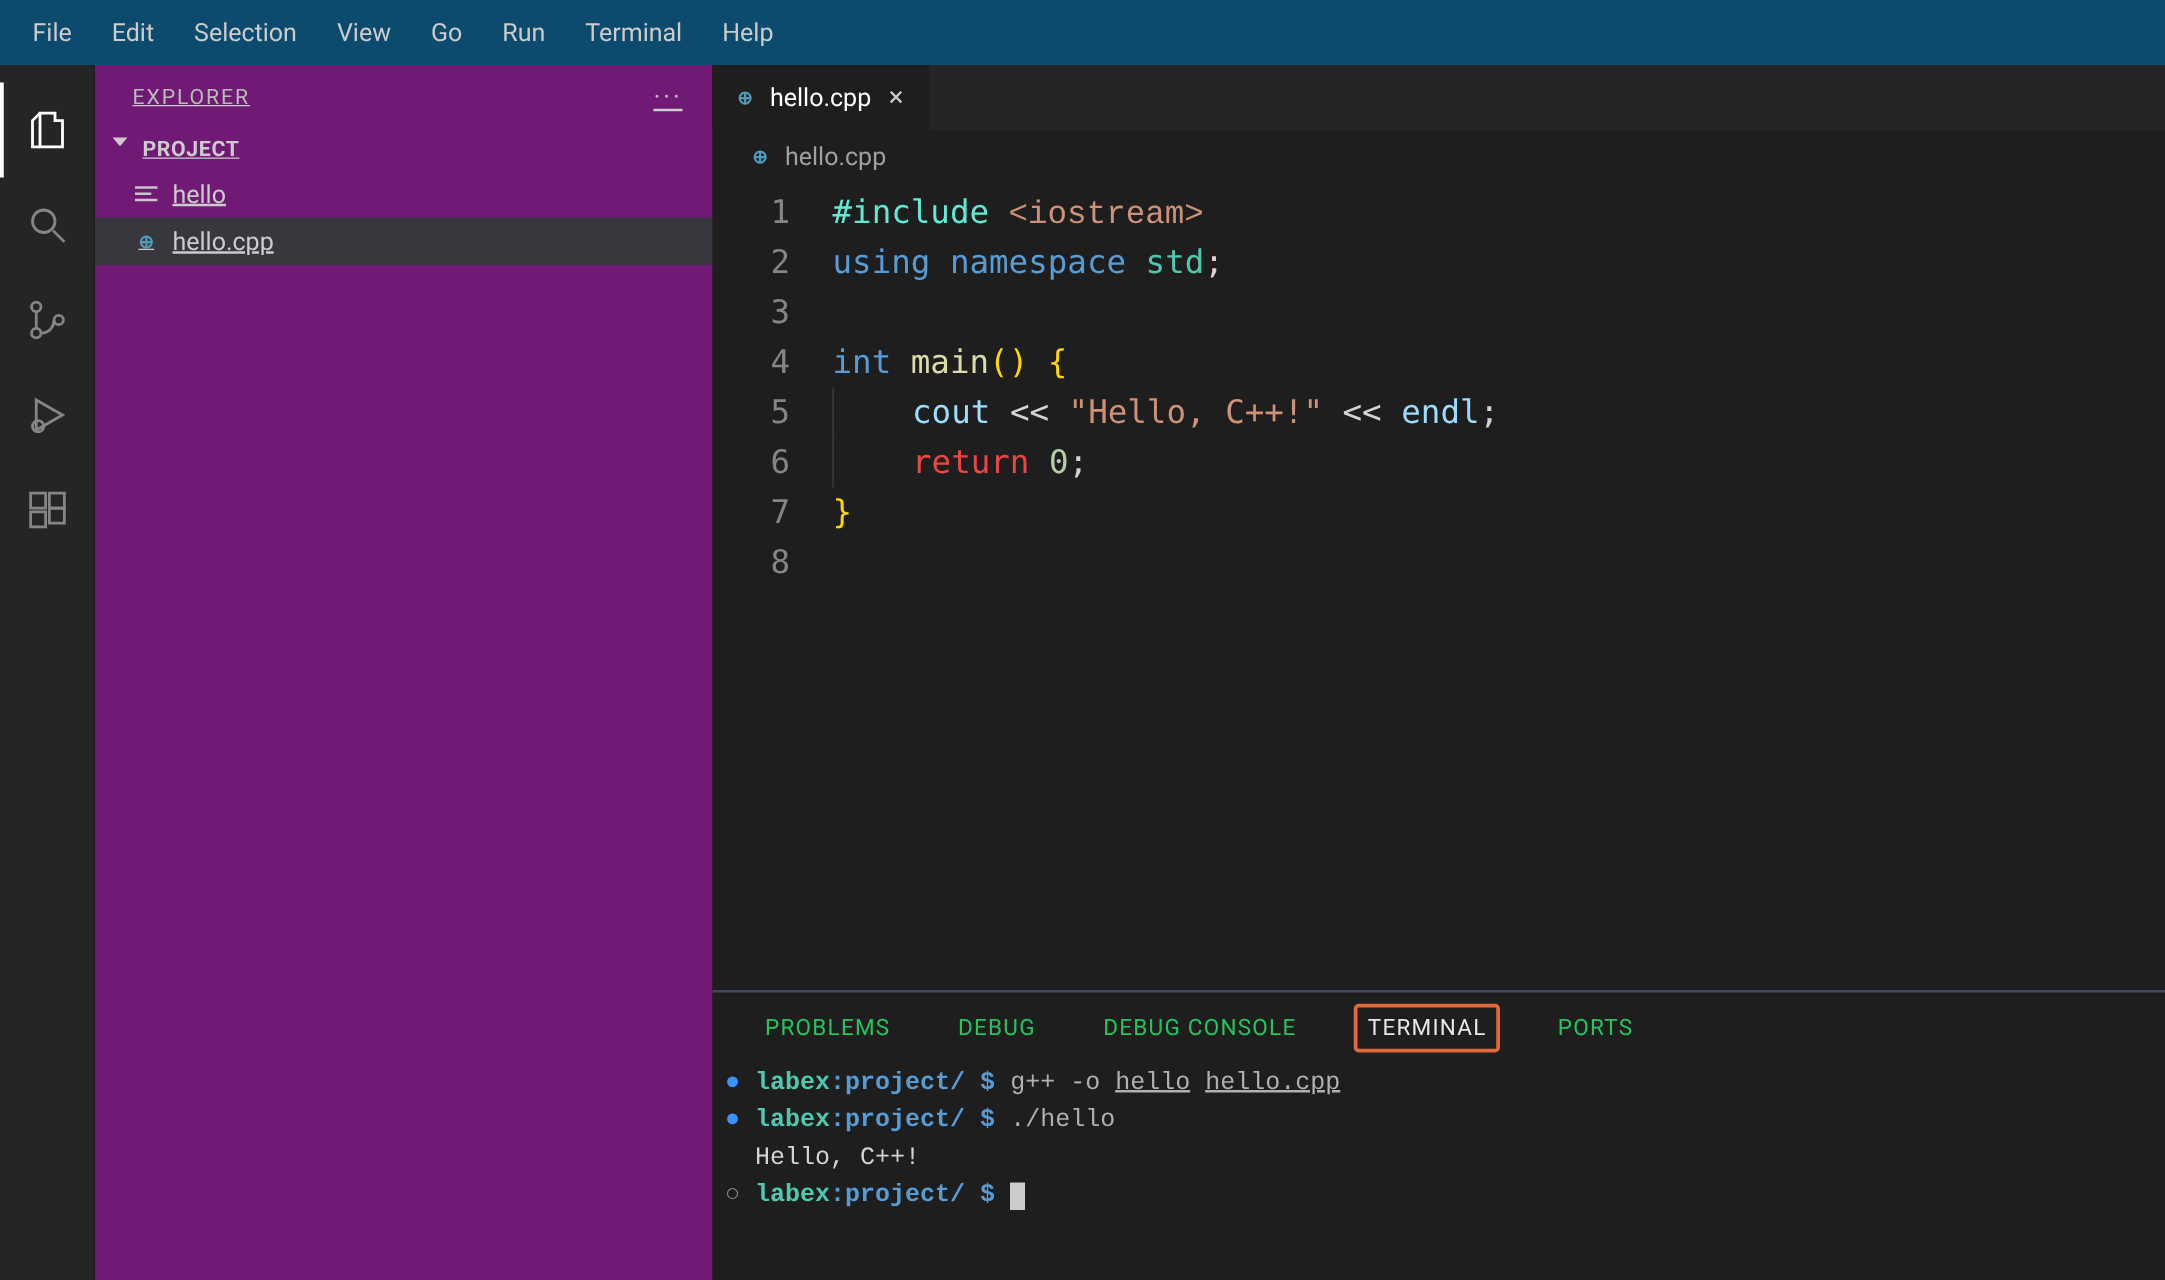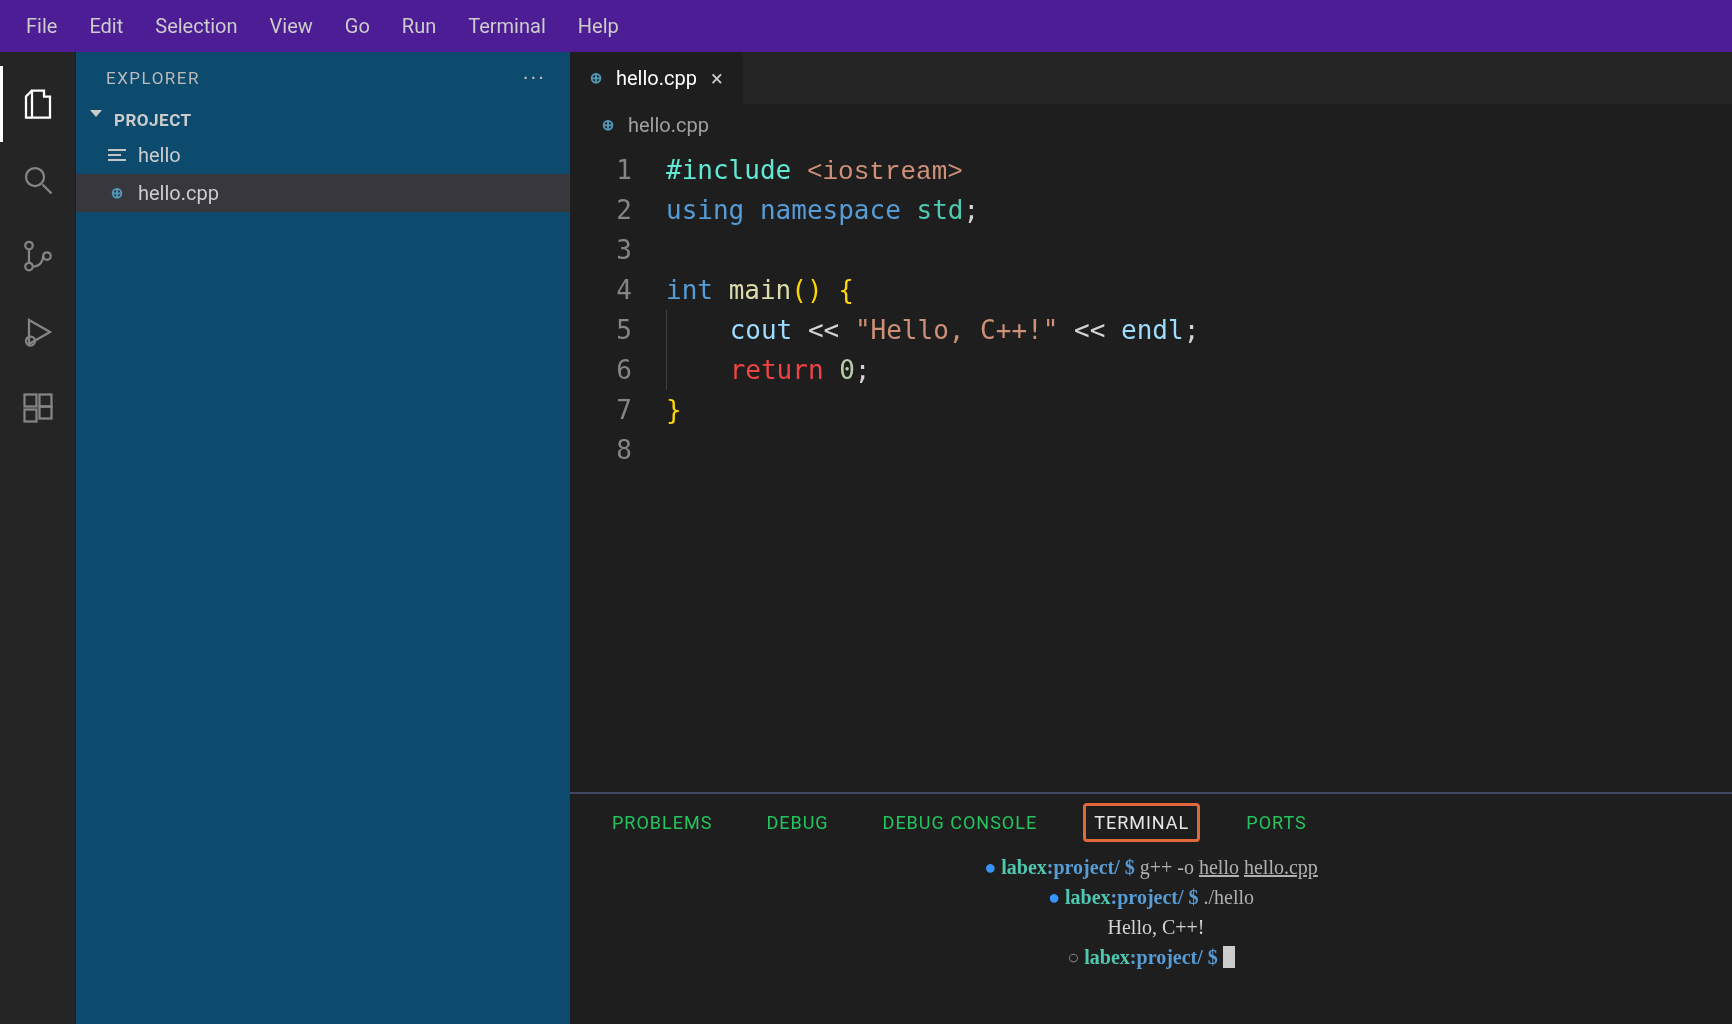--- a/index.html
+++ b/index.html
@@ -6,21 +6,21 @@
   html, body { width: 100%; height: 100%; }
   body {
     font-family: -apple-system, BlinkMacSystemFont, "Segoe UI", Roboto, sans-serif;
     background: #1e1e1e;
     color: #cccccc;
     overflow: hidden;
     font-size: 18px;
   }
   .menubar {
     height: 52px;
-    background: #4c1d95;
+    background: #0c4a6e;
     display: flex;
     padding: 0 10px;
   }
   .menubar-item {
     padding: 0 16px;
     height: 100%;
     display: flex;
     align-items: center;
     color: #cccccc;
     font-size: 20px;
@@ -58,23 +58,24 @@
   .activity-item svg {
     width: 36px;
     height: 36px;
     stroke: #858585;
     fill: none;
     stroke-width: 1.5;
   }
   .activity-item.active svg { stroke: #ffffff; }
   .sidebar {
     width: 494px;
-    background: #0c4a6e;
+    background: #701a75;
     display: flex;
     flex-direction: column;
+    text-decoration: underline;
   }
   .sidebar-header {
     height: 52px;
     display: flex;
     align-items: center;
     justify-content: space-between;
     padding: 0 24px 0 30px;
   }
   .sidebar-header-title {
     color: #bbbbbb;
@@ -220,27 +221,26 @@
     cursor: pointer;
     padding: 6px 8px;
   }
   .panel-tab.active {
     color: #e7e7e7;
     border: 3px solid #e0683b;
     border-radius: 4px;
   }
   .terminal {
     flex: 1;
-    font-family: Liberation Serif, serif;
+    font-family: Liberation Mono, monospace;
     font-size: 20px;
     line-height: 30px;
     padding: 2px 10px;
     white-space: pre;
     color: #d4d4d4;
-    text-align: center;
   }
   .term-bullet-filled { color: #3794ff; }
   .term-bullet-hollow { color: #888888; }
   .term-user { color: #4ec9b0; font-weight: 600; }
   .term-path { color: #569cd6; font-weight: 600; }
   .term-cmd { color: #b0b0b0; }
   .term-uline { text-decoration: underline; }
   .cursor-block {
     display: inline-block;
     width: 12px;

